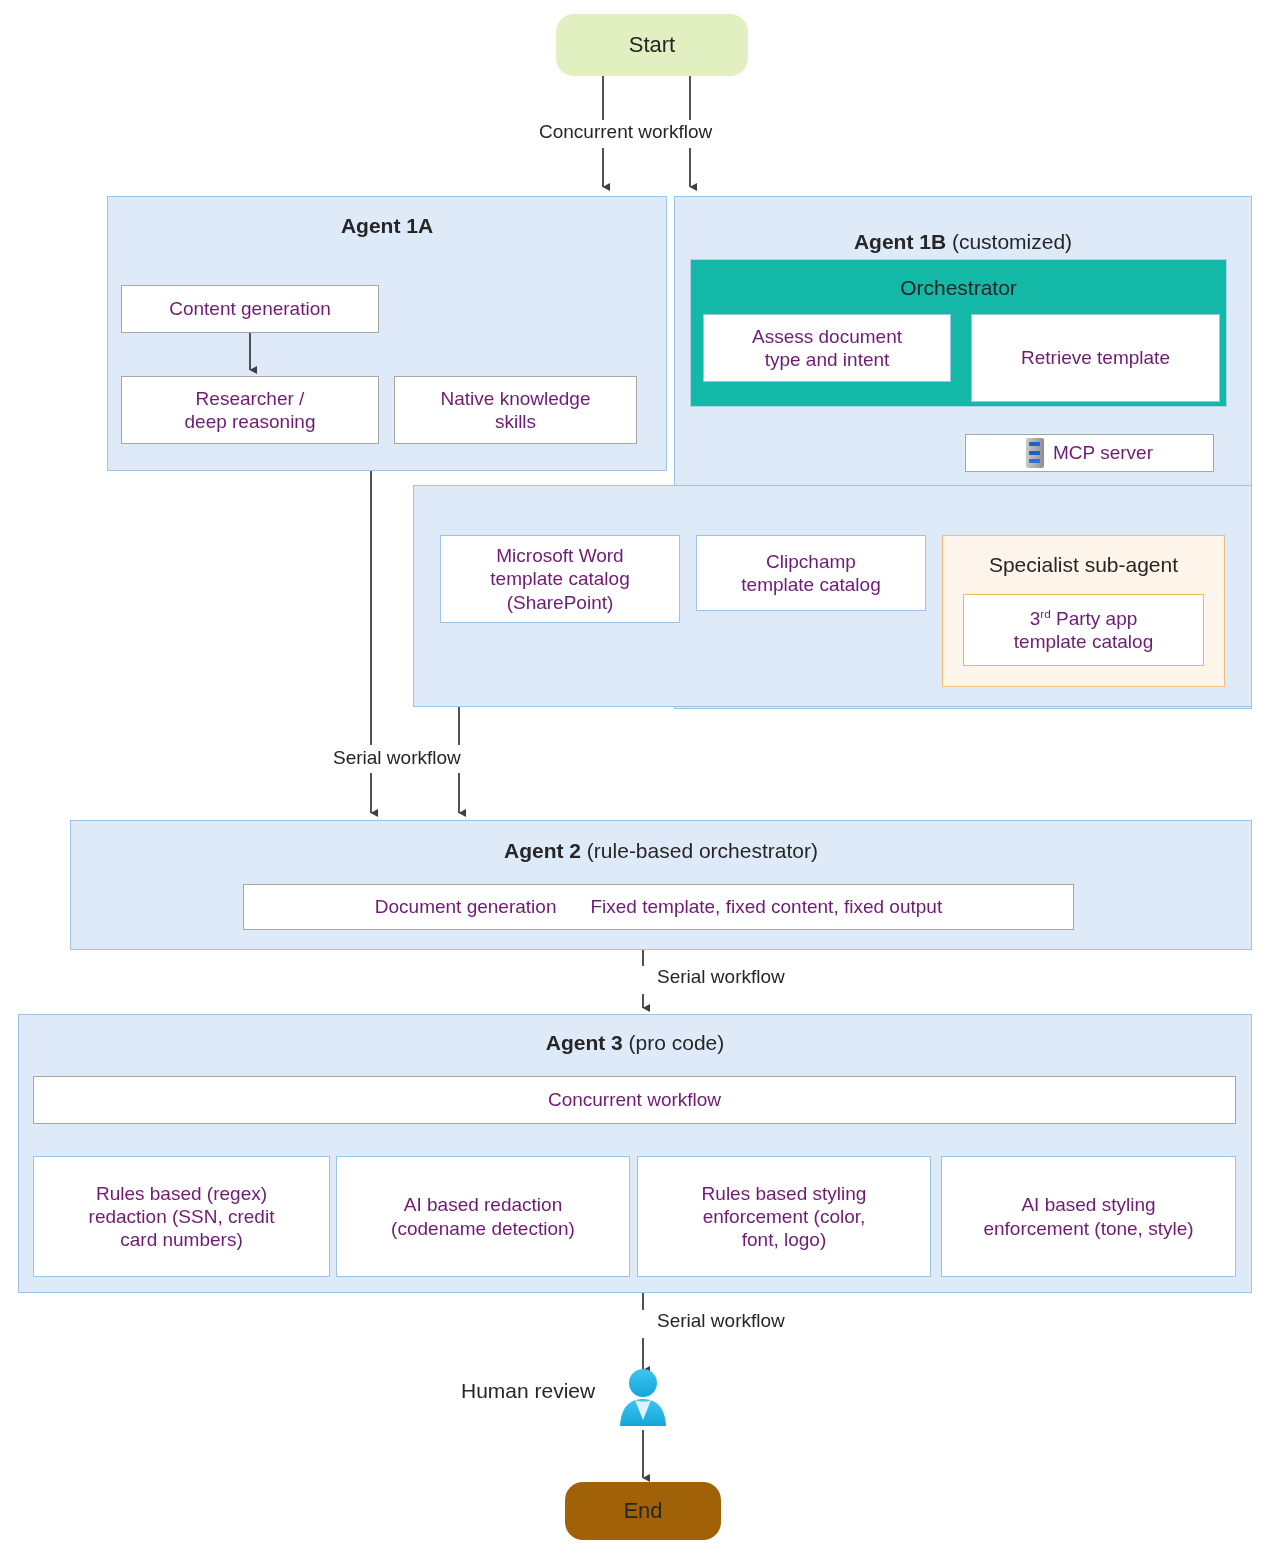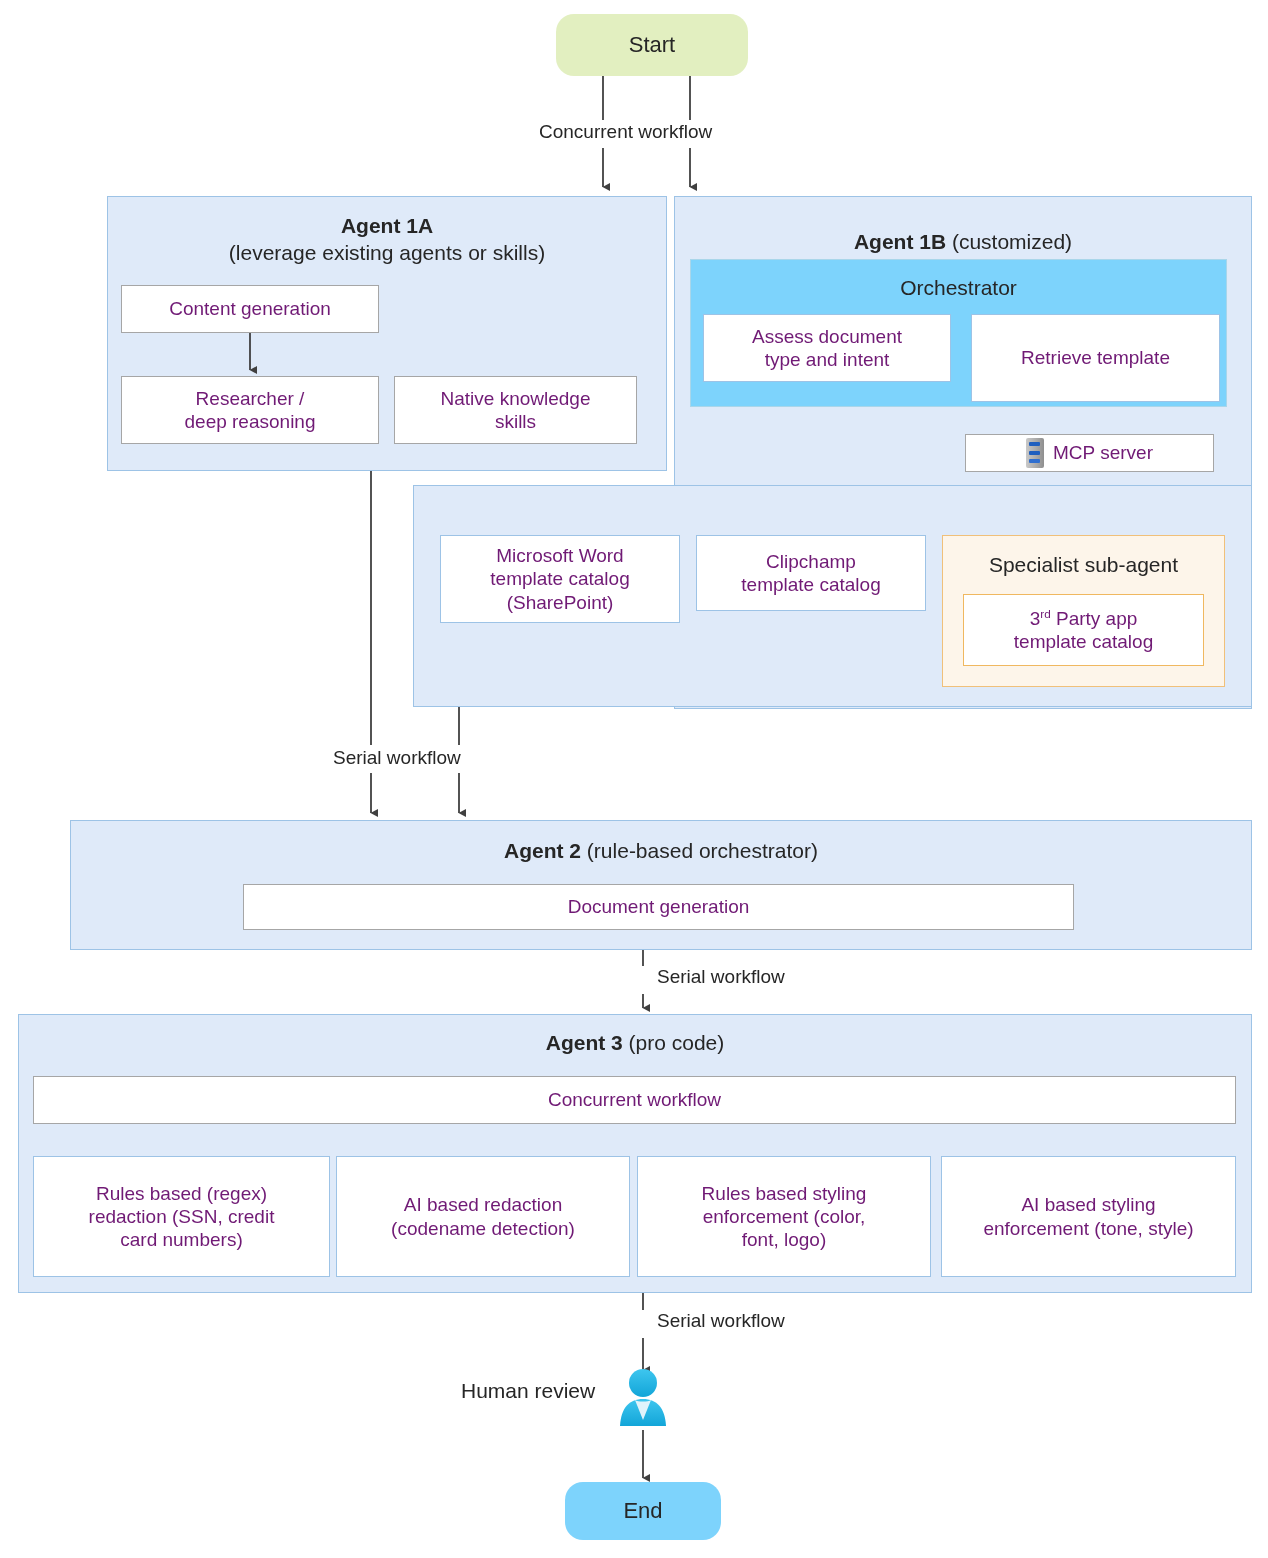--- a/index.html
+++ b/index.html
@@ -10,28 +10,28 @@
     -webkit-font-smoothing:antialiased;
   }
   .abs{position:absolute;box-sizing:border-box;}
 
   
   .terminal{
     border-radius:18px;display:flex;align-items:center;justify-content:center;
     font-size:22px;color:#262626;
   }
   .start{background:#e2efc0;}
-  .end{background:#7dd3fc;}
+  .end{background:#a16207;}
 
   
   .panel{
     background:#dfeaf9;border:1px solid #9dc3e6;
   }
   .panel-soft{
-    background:#7dd3fc;border:1px solid #a9d6ea;
+    background:#14b8a6;border:1px solid #a9d6ea;
   }
   .panel-cream{
     background:#fdf5ea;border:1px solid #f0c07a;
   }
 
   
   .box{
     background:#ffffff;display:flex;align-items:center;justify-content:center;
     text-align:center;font-size:19px;line-height:1.22;color:#701a75;
     padding:3px 6px;
@@ -116,21 +116,20 @@
 </svg>
 
 <div class="abs terminal start" style="left:556px;top:14px;width:192px;height:62px;">
   <span>Start</span>
 </div>
 <div class="edge-label" style="left:539px;top:121px;">Concurrent workflow</div>
 
 <div class="abs panel" style="left:107px;top:196px;width:560px;height:275px;">
   <div class="panel-title" style="top:16px;">
     <b>Agent 1A</b>
-    <div style="font-size:21px;">(leverage existing agents or skills)</div>
   </div>
 </div>
 <div class="abs box b-gray" style="left:121px;top:285px;width:258px;height:48px;">
   <span>Content generation</span>
 </div>
 <svg class="lines" viewBox="0 0 1268 1558">
   <path d="M250,333 L250,370" stroke="#404040" stroke-width="1.8" fill="none" marker-end="url(#ah)"></path>
 </svg>
 <div class="abs box b-gray" style="left:121px;top:376px;width:258px;height:68px;white-space:pre-line;">
   <span>Researcher /
@@ -190,20 +189,21 @@
 
 <div class="edge-label" style="left:333px;top:747px;">Serial workflow</div>
 
 <div class="abs panel" style="left:70px;top:820px;width:1182px;height:130px;">
   <div class="panel-title" style="top:17px;">
     <b>Agent 2</b><span>  (rule-based orchestrator)</span>
   </div>
 </div>
 <div class="abs box b-gray" style="left:243px;top:884px;width:831px;height:46px;gap:34px;">
   <span>Document generation</span>
+  <span>Fixed template, fixed content, fixed output</span>
 </div>
 <div class="edge-label" style="left:657px;top:966px;">Serial workflow</div>
 
 <div class="abs panel" style="left:18px;top:1014px;width:1234px;height:279px;">
   <div class="panel-title" style="top:15px;">
     <b>Agent 3</b><span> (pro code)</span>
   </div>
 </div>
 <div class="abs box b-gray" style="left:33px;top:1076px;width:1203px;height:48px;">
   <span>Concurrent workflow</span>

